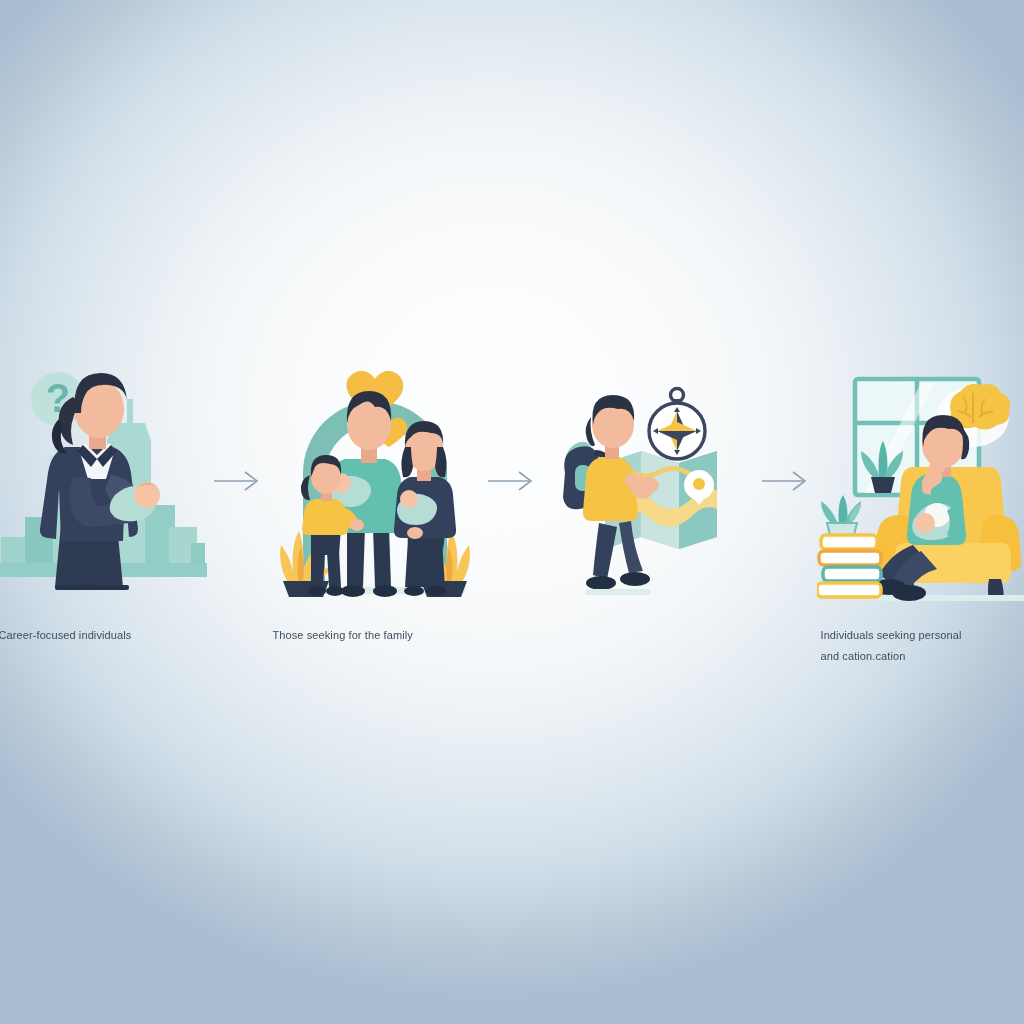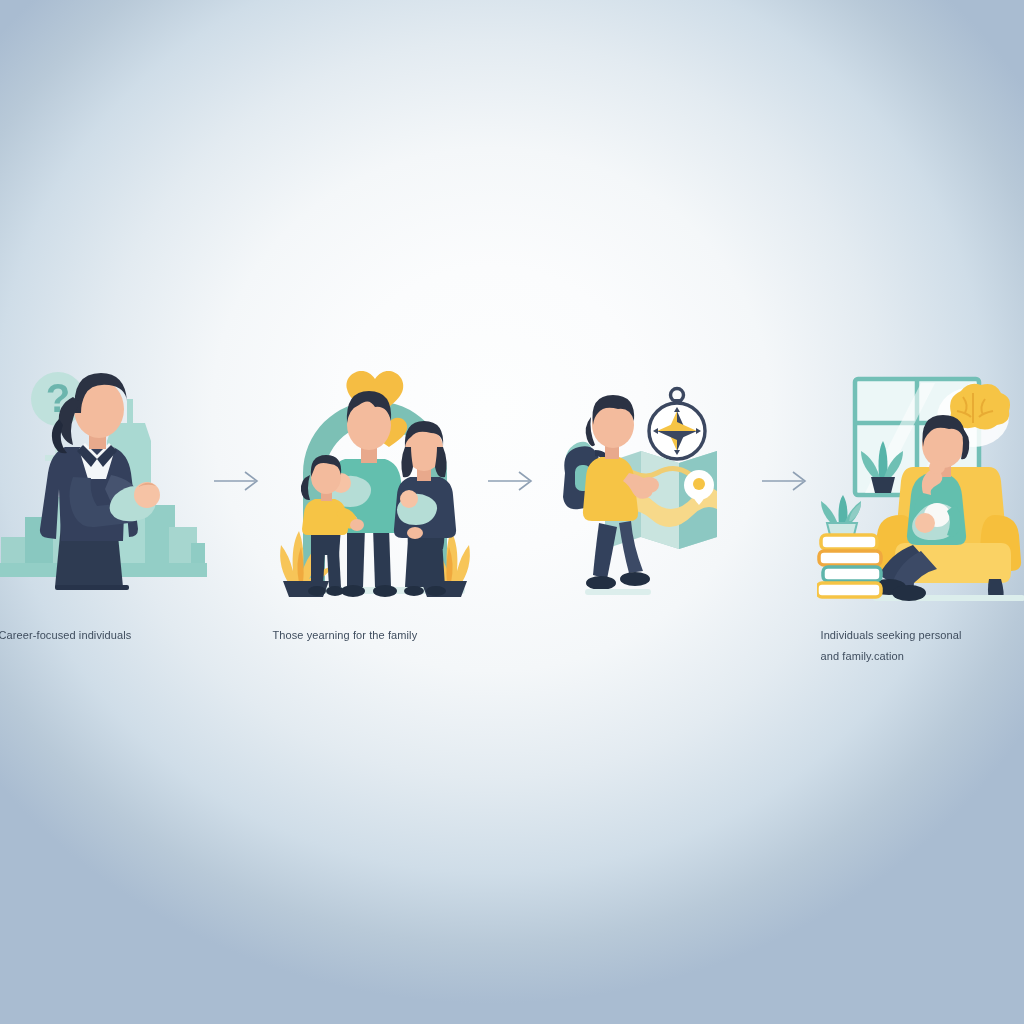--- a/index.html
+++ b/index.html
@@ -228,21 +228,21 @@
             <rect x="52" y="134" width="11" height="12" fill="#e8a98c"></rect>
             <ellipse cx="57" cy="122" rx="15" ry="17" fill="#f3bb9d"></ellipse>
             <path d="M42 122 q-2 -22 15 -22 q17 0 15 20 q-2 -11 -11 -11 q-11 -3 -15 3 z" fill="#2b3243"></path>
             <path d="M41 120 q-10 4 -9 16 q2 10 9 9 q-4 -12 0 -25 z" fill="#2b3243"></path>
 
             <path d="M72 152 q12 2 16 12 q3 7 -4 9 q-8 2 -11 -4 q-2 -6 -6 -10 z" fill="#f6c445"></path>
             <ellipse cx="88" cy="170" rx="7" ry="6" fill="#f3bb9d"></ellipse>
           </g>
         </svg>
       </div>
-      <div class="caption">Those yearning for the family</div>
+      <div class="caption">Those seeking for the family</div>
     </div>
 
     <div class="arrow">
       <svg width="48" height="22" viewBox="0 0 48 22">
         <line x1="0" y1="11" x2="41" y2="11" stroke="#8fa0b4" stroke-width="1.6"></line>
         <polyline points="31,2 43,11 31,20" fill="none" stroke="#8fa0b4" stroke-width="1.6"></polyline>
       </svg>
     </div>
 
     <div class="step">
@@ -395,18 +395,18 @@
             <rect x="4" y="180" width="56" height="14" rx="5" fill="#ffffff" stroke="#f6c445" stroke-width="3.5"></rect>
             <rect x="2" y="196" width="62" height="14" rx="5" fill="#ffffff" stroke="#f0a93e" stroke-width="3.5"></rect>
             <rect x="6" y="212" width="58" height="14" rx="5" fill="#ffffff" stroke="#5fb5ab" stroke-width="3.5"></rect>
             <rect x="0" y="228" width="64" height="14" rx="5" fill="#ffffff" stroke="#f6c445" stroke-width="3.5"></rect>
           </g>
         </svg>
       </div>
       <div class="caption">
         <span>Individuals seeking personal</span>
         <br>
-        <span>and family.cation</span>
+        <span>and cation.cation</span>
       </div>
     </div>
 
   </div>
 </div>
 
 </body></html>

